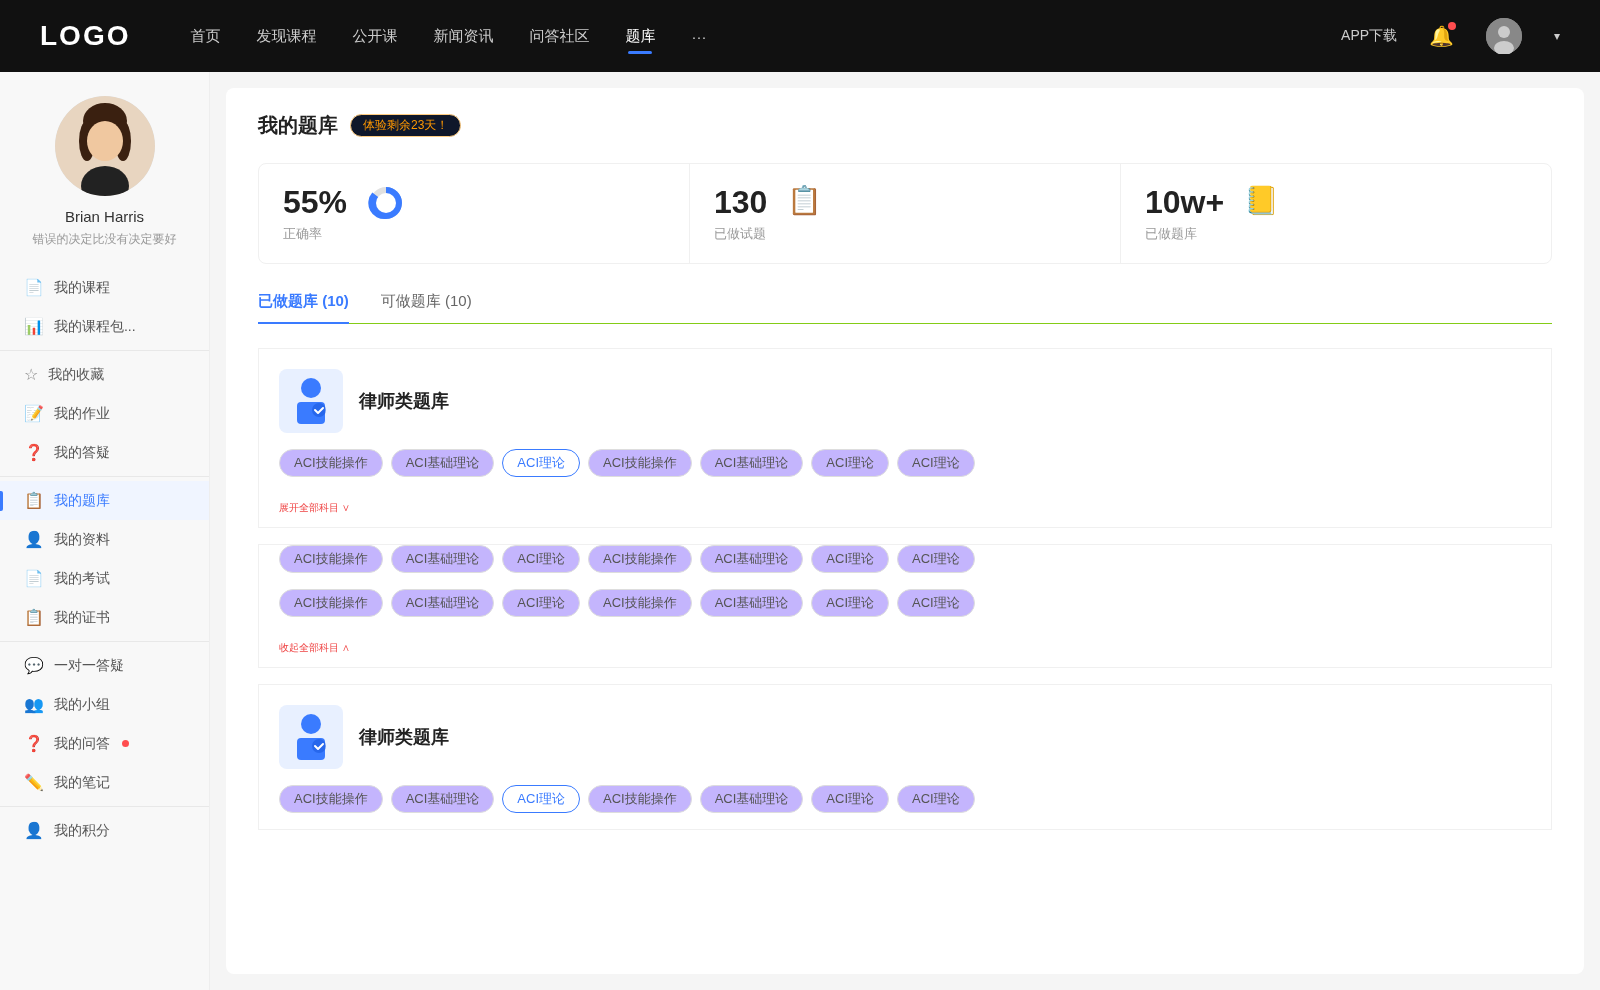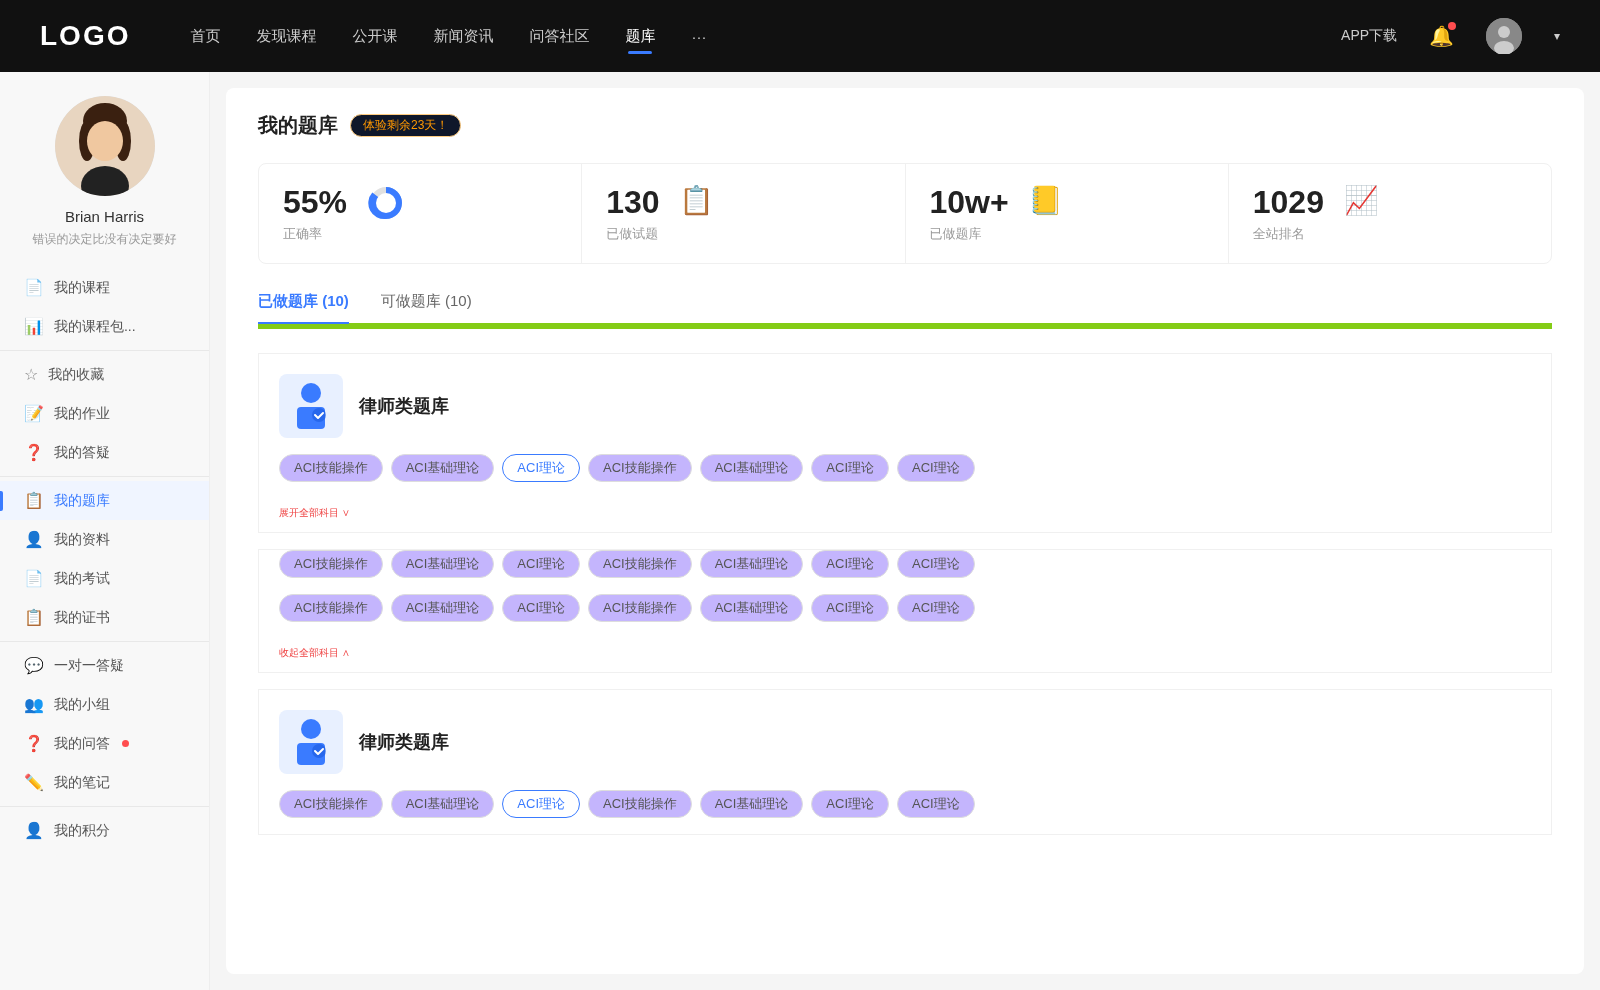--- a/index.html
+++ b/index.html
@@ -101,21 +101,21 @@
     .stat-item {
       flex: 1; padding: 20px 24px; display: flex; align-items: flex-start; gap: 12px;
       border-right: 1px solid #f0f0f0;
     }
     .stat-item:last-child { border-right: none; }
     .stat-number { font-size: 32px; font-weight: 700; color: #222; }
     .stat-label { font-size: 13px; color: #999; margin-top: 4px; }
 
     
     .tabs-row {
-      display: flex; gap: 32px; margin-bottom: 24px; border-bottom: 6px solid #84cc16;
+      display: flex; gap: 32px; margin-bottom: 24px; border-bottom: 1px solid #84cc16;
     }
     .tab-item {
       font-size: 15px; color: #666; cursor: pointer; padding-bottom: 12px; position: relative;
     }
     .tab-item.active {
       color: #3a7bff; font-weight: 600;
     }
     .tab-item.active::after {
       content: ''; position: absolute; bottom: -1px; left: 0; right: 0;
       height: 2px; background: #3a7bff;
@@ -294,27 +294,20 @@
         </div>
         <span style="font-size:28px;margin-left:8px;">📋</span>
       </div>
       <div class="stat-item">
         <div>
           <div class="stat-number">10w+</div>
           <div class="stat-label">已做题库</div>
         </div>
         <span style="font-size:28px;margin-left:8px;">📒</span>
       </div>
-      <div class="stat-item">
-        <div>
-          <div class="stat-number">1029</div>
-          <div class="stat-label">全站排名</div>
-        </div>
-        <span style="font-size:28px;margin-left:8px;color:#ff4d4f;">📈</span>
-      </div>
     </div>
 
     <div class="tabs-row">
       <div class="tab-item active">已做题库 (10)</div>
       <div class="tab-item">可做题库 (10)</div>
     </div>
 
     <div class="qbank-card">
       <div class="qbank-header">
         <div class="qbank-icon-wrap">

